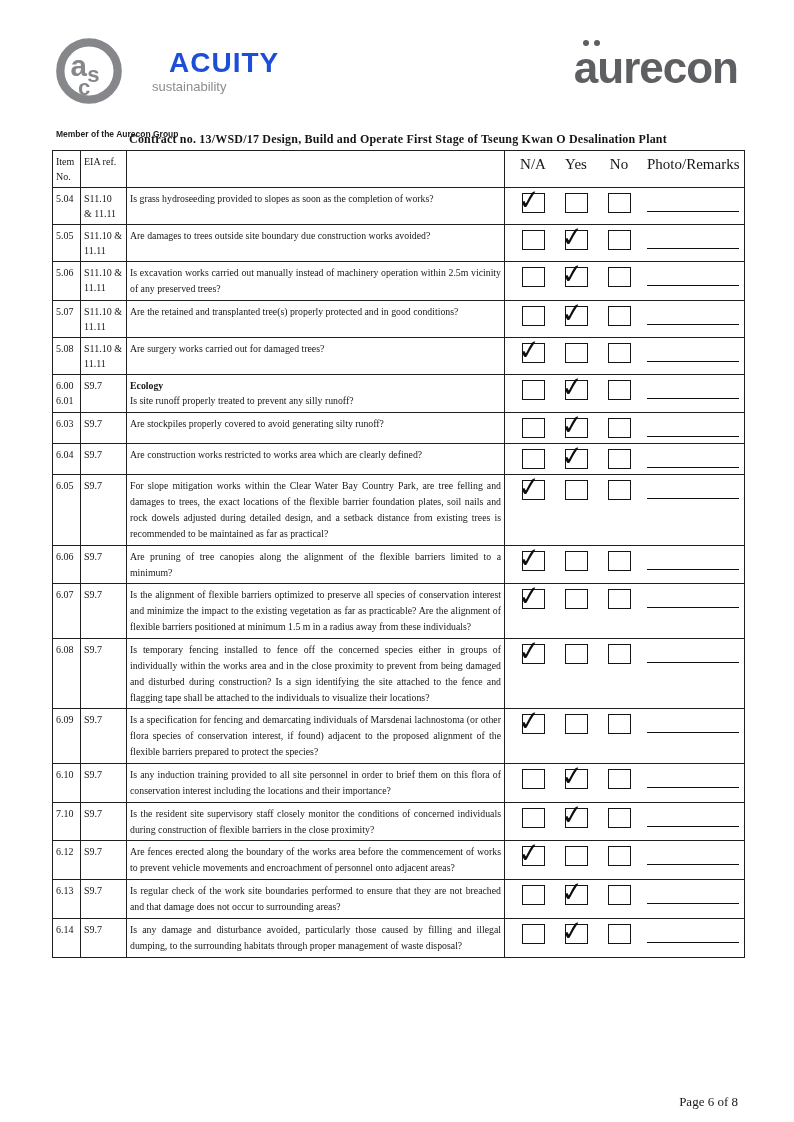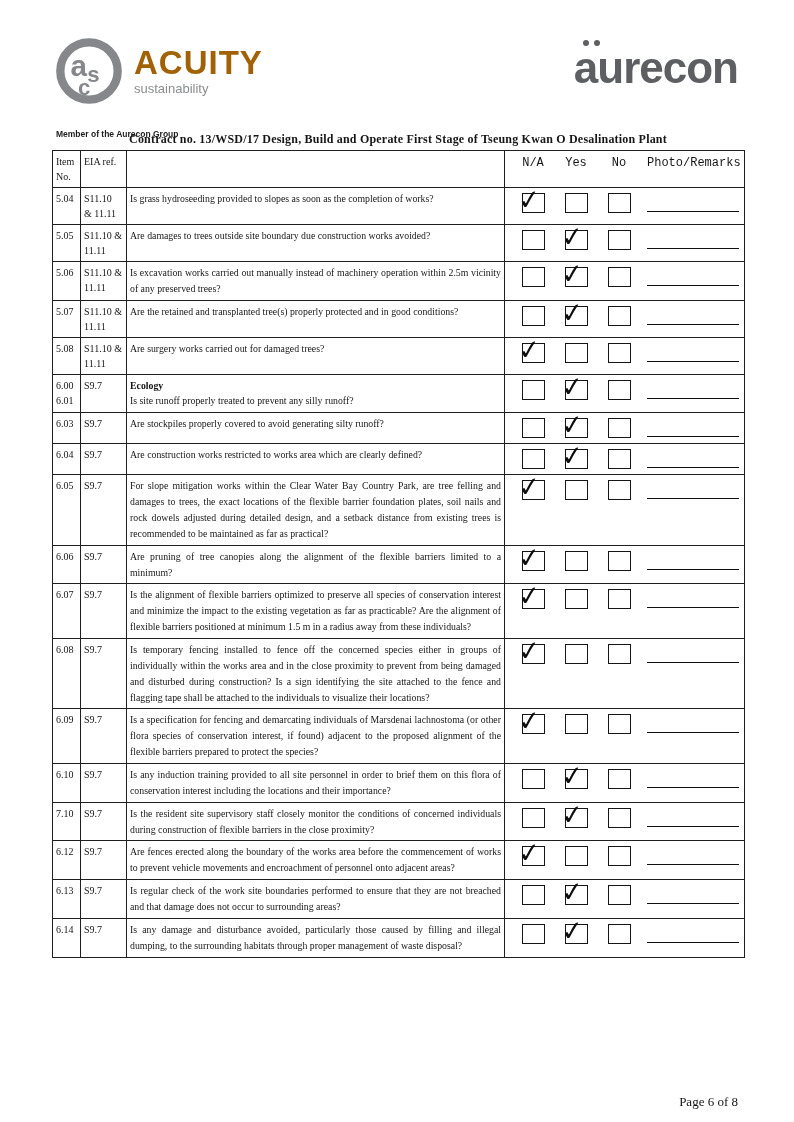--- a/index.html
+++ b/index.html
@@ -12,22 +12,22 @@
     color:#161616;
     box-sizing:border-box;
     overflow:hidden;
   }
   .inner{position:absolute;left:52px;top:34px;width:692px;}
 
   
   .logo-row{display:flex;justify-content:space-between;align-items:flex-start;height:92px;}
   .acuity{display:flex;flex-direction:column;}
   .acuity-top{display:flex;align-items:center;gap:8px;}
-  .acuity-name{font-family:"Liberation Sans",sans-serif;font-weight:bold;font-size:33px;color:#a16207;letter-spacing:1px;line-height:1;}
-  .acuity-sub{font-family:"Liberation Sans",sans-serif;font-size:13px;color:#8a8c8e;margin-top:2px;margin-left:0;}
+  .acuity-name{font-family:"Liberation Sans",sans-serif;font-weight:bold;font-size:28px;color:#1d4ed8;letter-spacing:1px;line-height:1;margin-left:35px;}
+  .acuity-sub{font-family:"Liberation Sans",sans-serif;font-size:13px;color:#8a8c8e;margin-top:2px;margin-left:18px;}
   .acuity-tag{font-family:"Liberation Sans",sans-serif;font-size:8.5px;font-weight:bold;color:#1d1d1d;margin-top:21px;margin-left:4px;}
   .aurecon{position:relative;font-family:"Liberation Sans",sans-serif;font-weight:800;font-size:44px;color:#5d5f62;letter-spacing:-1px;padding-top:12px;margin-right:6px;line-height:1;}
   .aurecon .dots{position:absolute;top:6px;left:9px;display:flex;gap:5px;}
   .aurecon .dots i{width:6px;height:6px;border-radius:50%;background:#5d5f62;display:block;}
 
   
   .doc-title{font-size:12px;font-weight:bold;text-align:center;margin:6px 0 3px 0;letter-spacing:.2px;}
 
   
   table.checklist{border-collapse:collapse;width:100%;table-layout:fixed;font-size:9.8px;}
@@ -36,21 +36,21 @@
   th{font-weight:normal;text-align:left;}
   thead th{height:34px;}
   .c-item,.c-eia{white-space:pre-line;line-height:1.5;font-size:10px;}
   .c-q{text-align:justify;}
   .q-head{font-weight:bold;line-height:1.6;}
   .q-text{line-height:1.62;}
   .c-checks{vertical-align:middle;}
   .checks{display:flex;align-items:center;padding:2px 6px 2px 10px;gap:13px;}
   .slot{width:30px;display:flex;justify-content:center;flex:0 0 auto;}
   .remarks{flex:1;display:flex;justify-content:center;}
-  .hdr-label{font-size:12px;text-align:center;display:block;font-family:Liberation Mono, monospace;}
+  .hdr-label{font-size:15px;text-align:center;display:block;}
   .hdr-checks{align-items:flex-start;}
   .box{width:21px;height:18px;border:1.3px solid #151515;display:inline-block;position:relative;background:#fff;cursor:pointer;}
   .box.checked::after{
     content:"\2713";
     position:absolute;left:-5px;top:-10px;
     font-size:27px;color:#0e0e0e;
     font-family:"DejaVu Sans",sans-serif;
     transform:rotate(-6deg);
   }
   .remark-line{width:92px;border-bottom:1.6px solid #101010;height:1px;display:block;transform:translateY(8px);}

